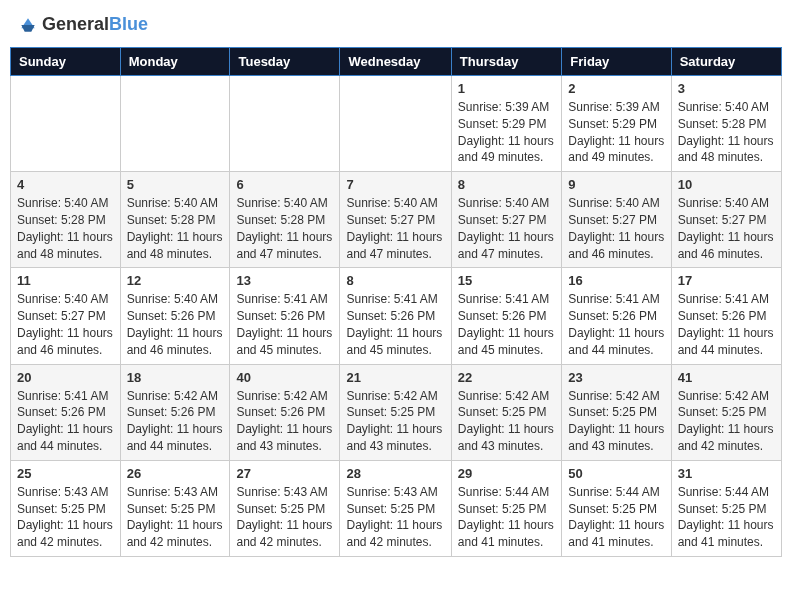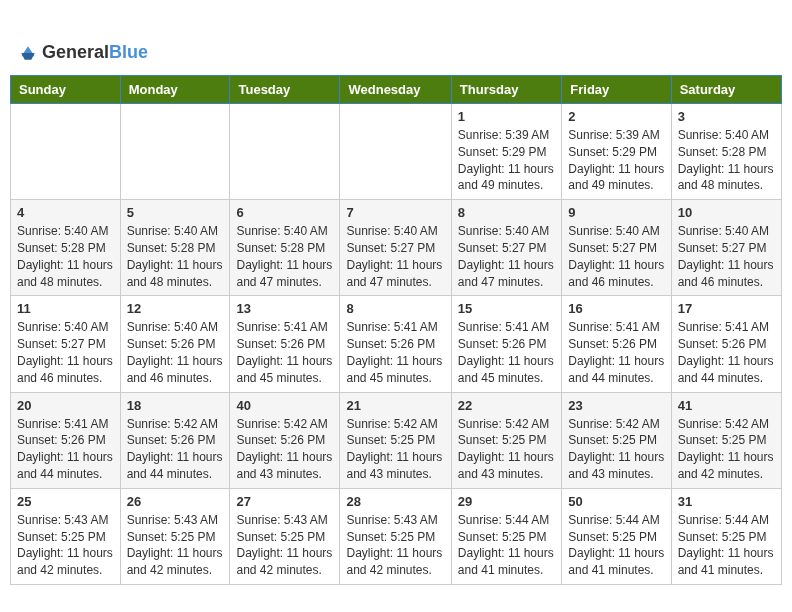--- a/index.html
+++ b/index.html
@@ -9,21 +9,20 @@
       width: 792px;
       min-height: 612px;
       padding: 10px;
     }
     .header {
       display: flex;
       justify-content: space-between;
       align-items: center;
       margin-bottom: 8px;
       padding: 4px 8px;
-      margin-top: 28px;
     }
     .logo {
       display: flex;
       align-items: center;
       gap: 4px;
     }
     .logo-icon {
       width: 20px;
       height: 20px;
     }
@@ -38,21 +37,21 @@
     .location-title {
       font-size: 14px;
       color: #555;
     }
     .calendar {
       width: 100%;
       border-collapse: collapse;
       border: 1px solid #ccc;
     }
     .calendar th {
-      background-color: #4d7c0f;
+      background-color: #0f172a;
       color: white;
       text-align: left;
       padding: 6px 8px;
       font-size: 13px;
       border: 1px solid #3a80c9;
     }
     .calendar td {
       vertical-align: top;
       border: 1px solid #ccc;
       padding: 5px 6px;

